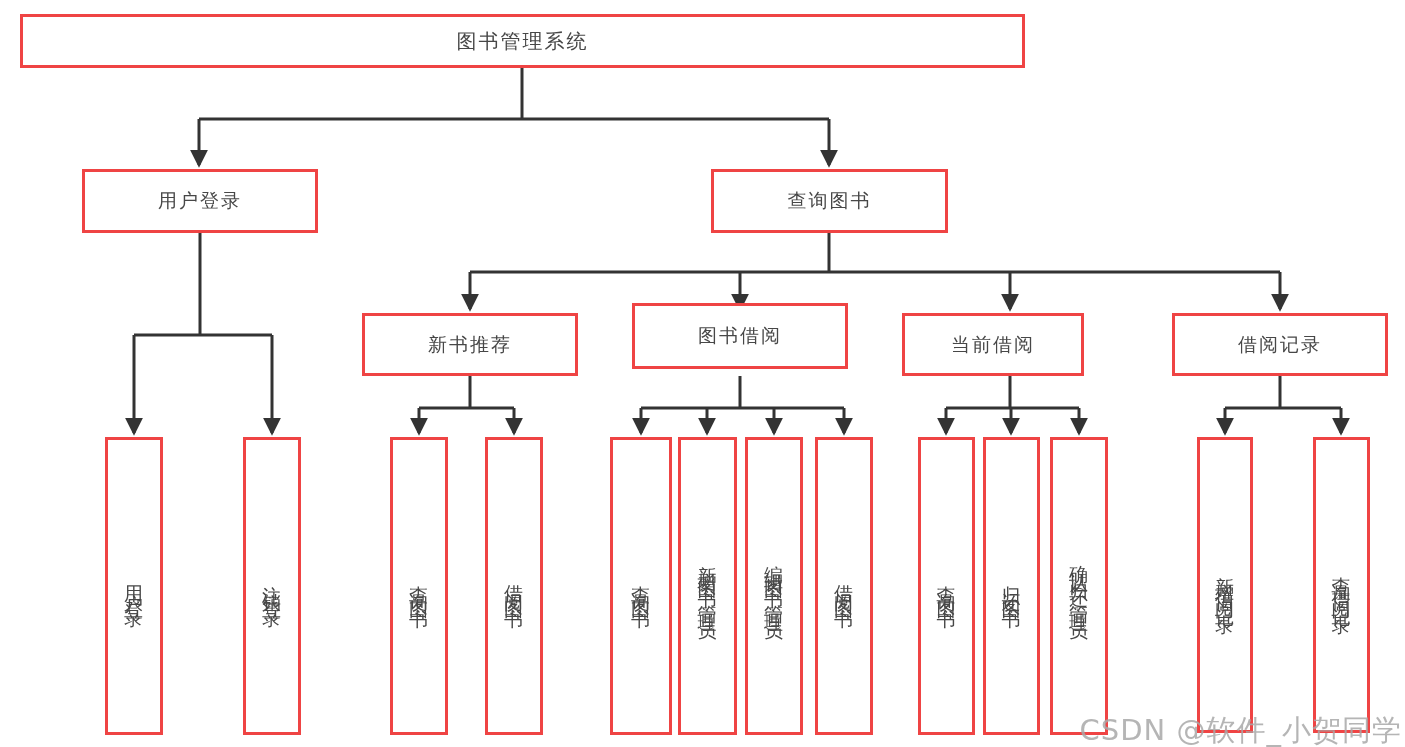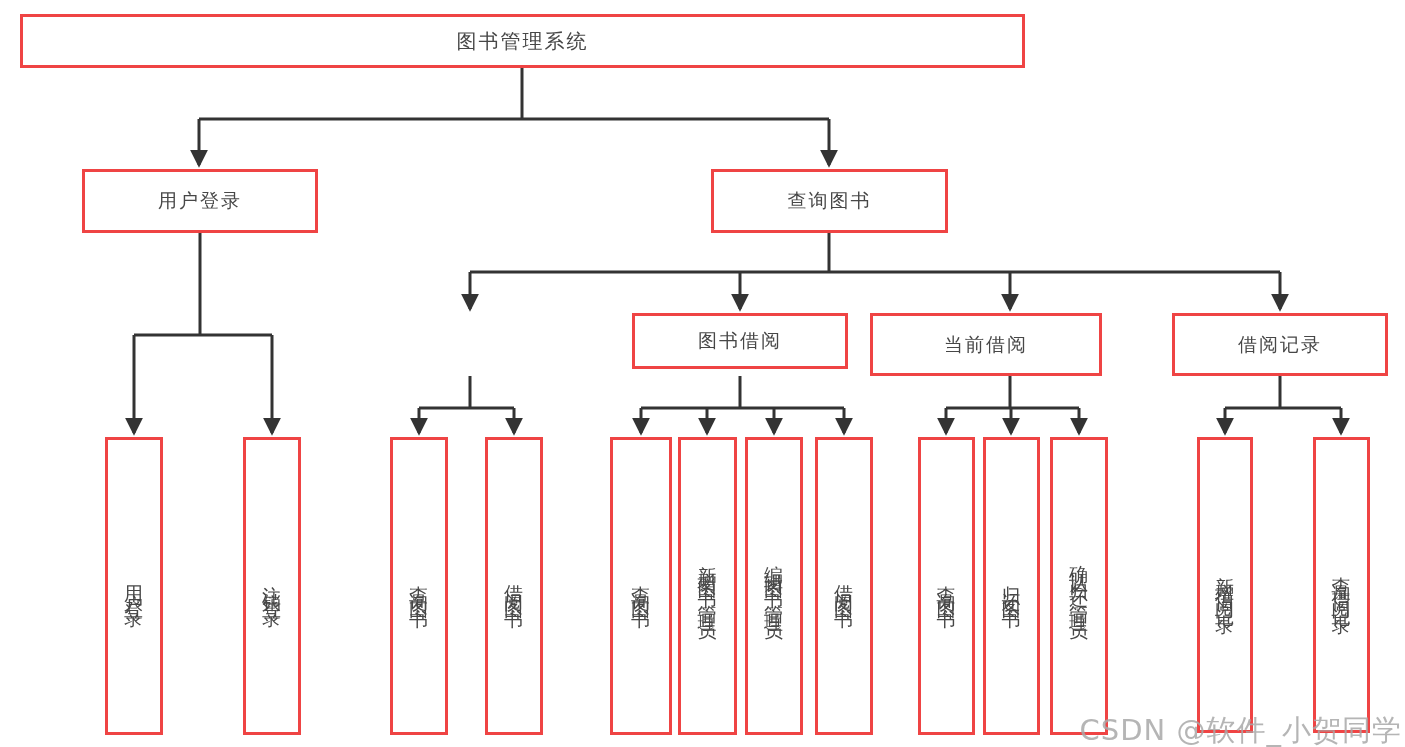--- a/index.html
+++ b/index.html
@@ -115,24 +115,27 @@
     <span class="hlabel">图书管理系统</span>
   </div>
 
   <div class="node" style="left:82px; top:169px; width:236px; height:64px;">
     <span class="hlabel">用户登录</span>
   </div>
   <div class="node" style="left:711px; top:169px; width:237px; height:64px;">
     <span class="hlabel">查询图书</span>
   </div>
 
-  <div class="node" style="left:632px; top:313px; width:216px; height:56px;">
+  <div class="node" style="left:362px; top:313px; width:216px; height:63px;">
+    <span class="hlabel">新书推荐</span>
+  </div>
+  <div class="node" style="left:632px; top:303px; width:216px; height:66px;">
     <span class="hlabel">图书借阅</span>
   </div>
-  <div class="node" style="left:870px; top:313px; width:232px; height:63px;">
+  <div class="node" style="left:902px; top:313px; width:182px; height:63px;">
     <span class="hlabel">当前借阅</span>
   </div>
   <div class="node" style="left:1172px; top:313px; width:216px; height:63px;">
     <span class="hlabel">借阅记录</span>
   </div>
 
   <div class="node" style="left:105px; top:437px; width:58px; height:298px;">
     <span class="vlabel">用户登录</span>
   </div>
   <div class="node" style="left:243px; top:437px; width:58px; height:298px;">

